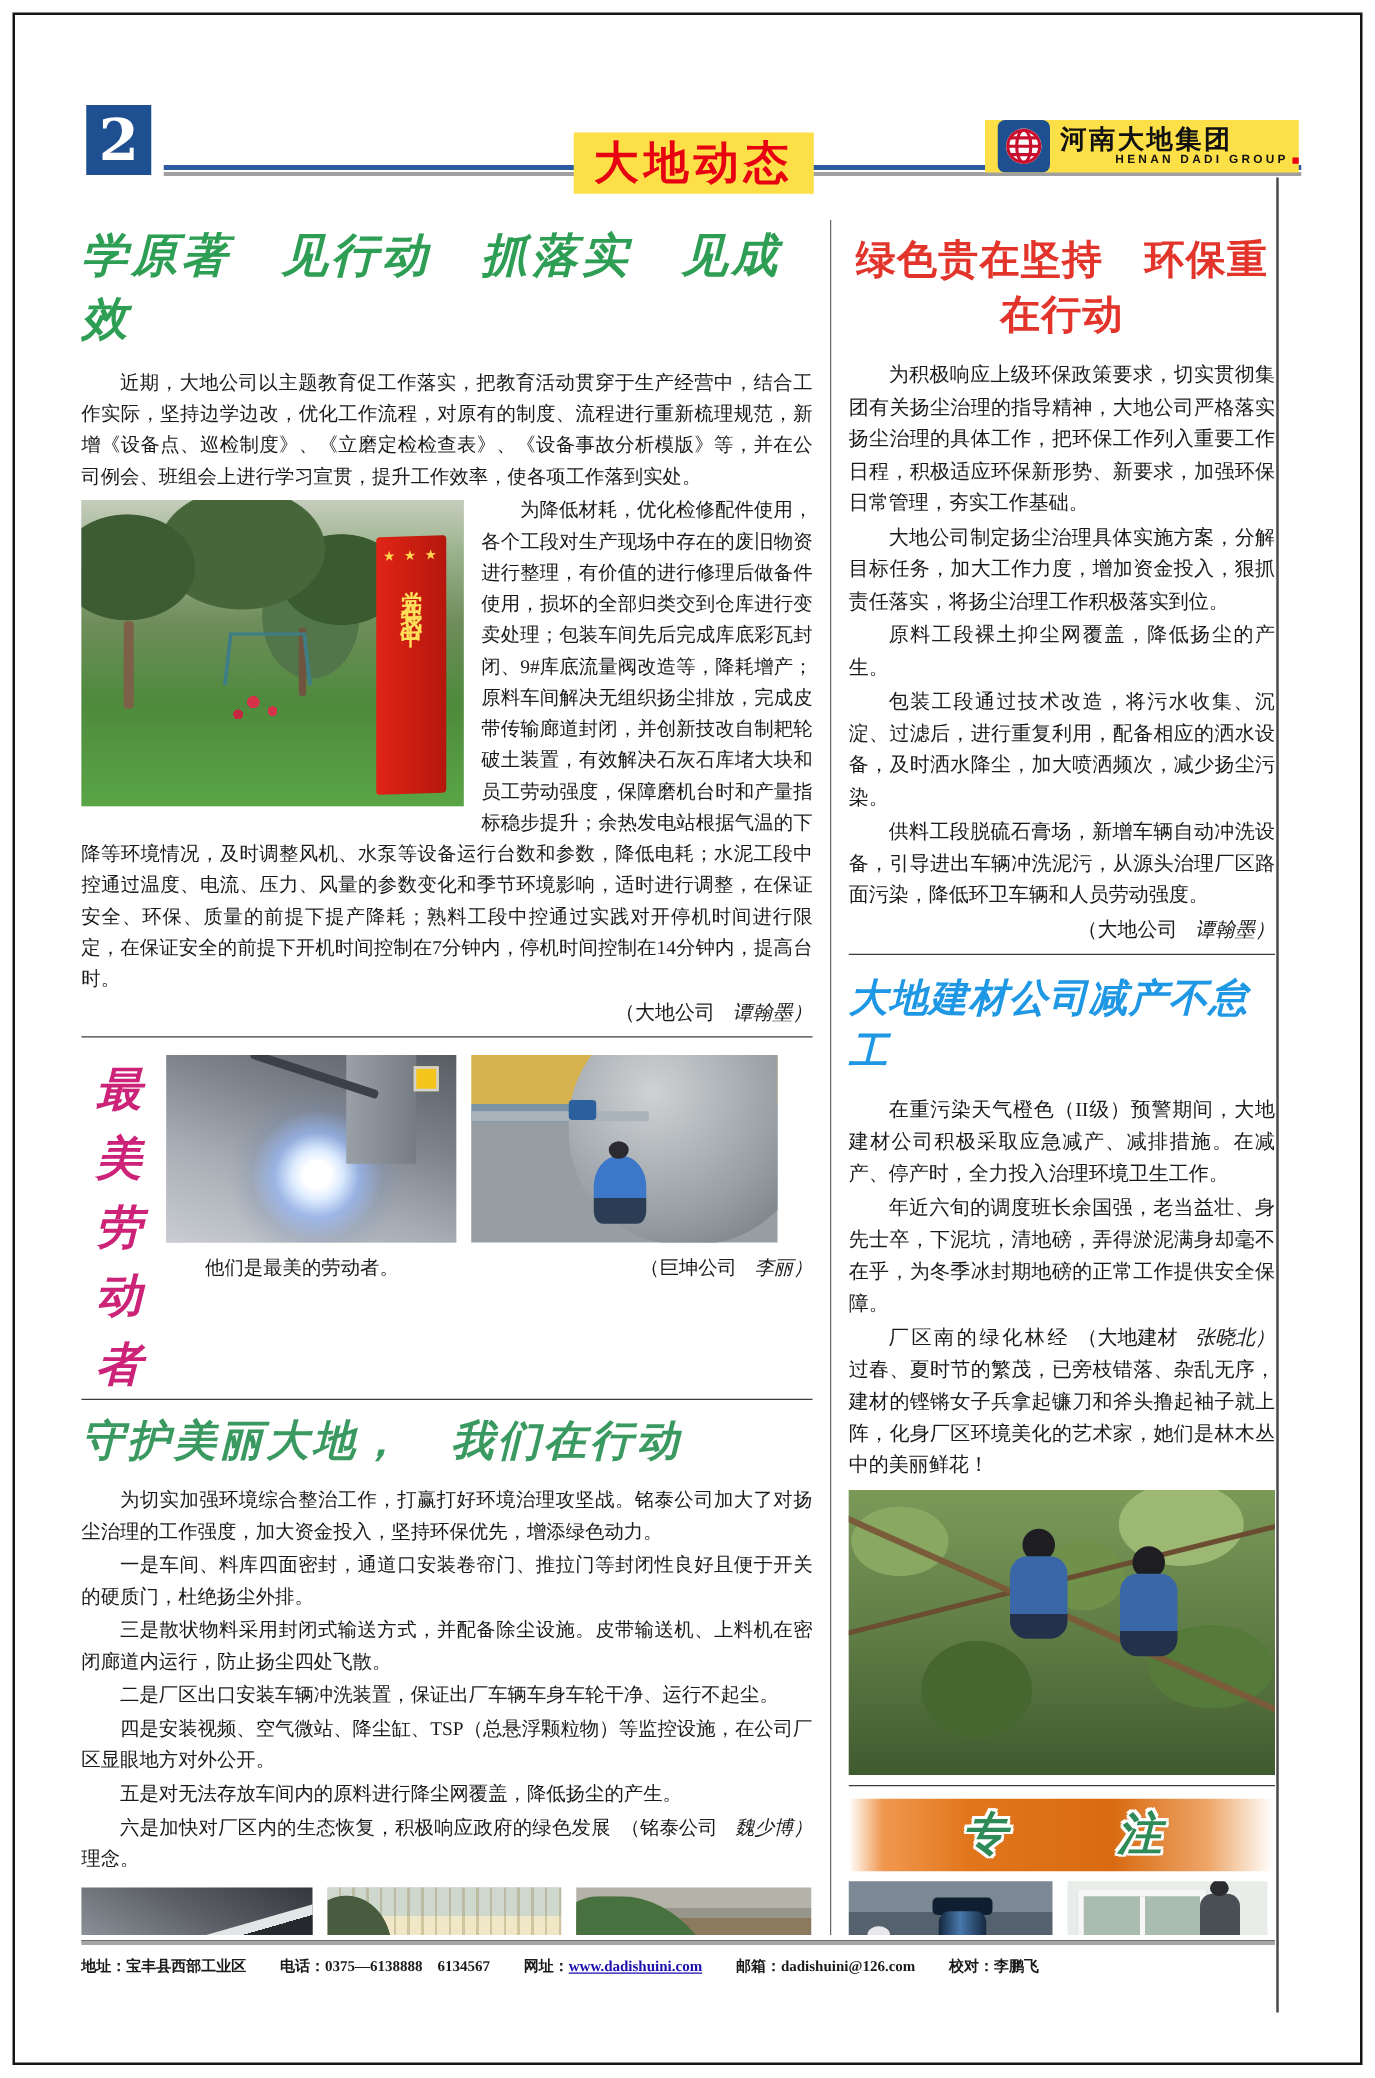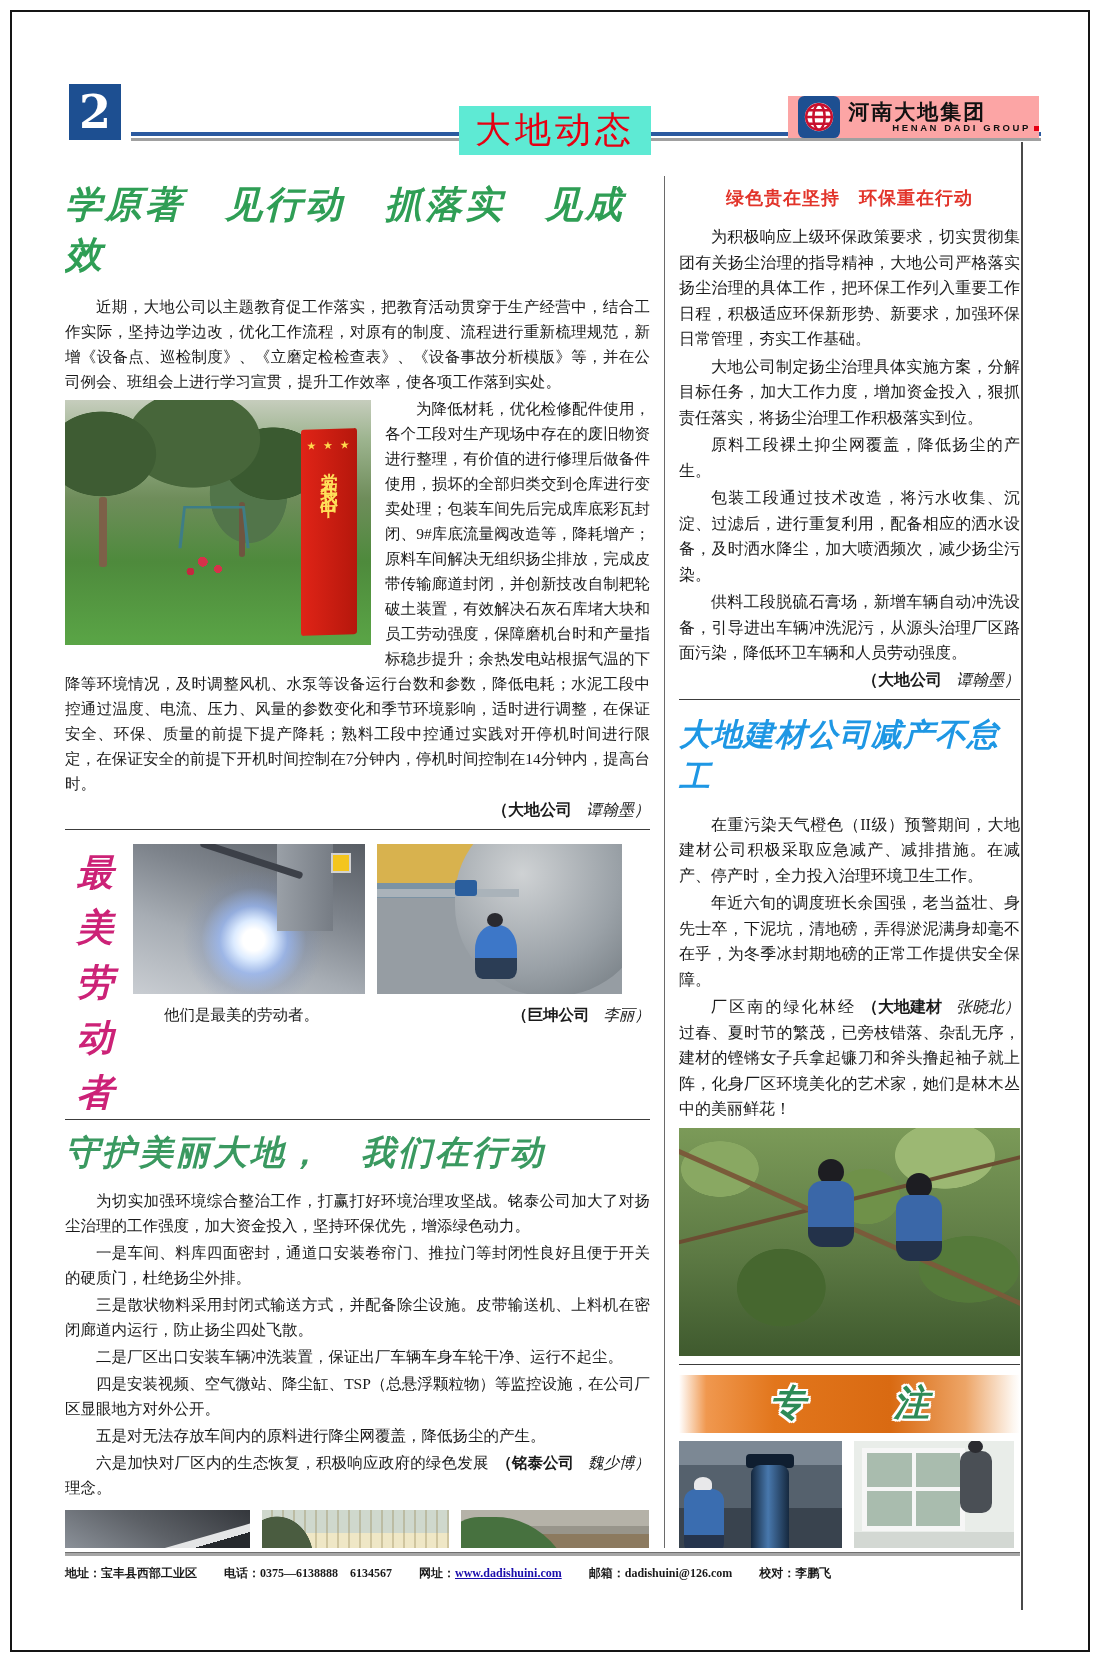--- a/index.html
+++ b/index.html
@@ -8,49 +8,49 @@
   .frame{position:absolute;left:10px;top:10px;right:10px;bottom:10px;border:2px solid #151515;}
   .vline-right{position:absolute;left:1021px;top:140px;height:1470px;width:2px;background:#4a4a4a;}
 
   
   .header{position:absolute;left:69px;top:84px;right:59px;height:62px;}
   .pagenum{position:absolute;left:0;top:0;width:52px;height:56px;background:#1d4f91;
            color:#fff;font-family:"DejaVu Serif",serif;font-weight:bold;font-size:46px;
            display:flex;align-items:center;justify-content:center;}
   .hrule{position:absolute;left:62px;right:0;bottom:4px;height:10px;
          background:linear-gradient(180deg,#2b5aa0 0 4px,#ffffff 4px 6px,#a0a0a0 6px 9px,#ffffff 9px 10px);}
-  .section-title{position:absolute;left:50%;transform:translateX(-50%);top:22px;background:#5eead4;
+  .section-title{position:absolute;left:50%;transform:translateX(-50%);top:22px;background:#fde047;
          padding:0 16px;color:#e60012;font-family:"Liberation Sans","DejaVu Sans",sans-serif;
-         font-weight:400;font-size:36px;letter-spacing:4px;white-space:nowrap;}
-  .logo{position:absolute;right:2px;bottom:8px;background:#fca5a5;display:flex;align-items:center;gap:8px;padding-left:10px;}
+         font-weight:700;font-size:36px;letter-spacing:4px;white-space:nowrap;}
+  .logo{position:absolute;right:2px;bottom:8px;background:#fde047;display:flex;align-items:center;gap:8px;padding-left:10px;}
   .logo-globe{width:42px;height:42px;flex:0 0 auto;}
   .logo-text{display:flex;flex-direction:column;line-height:1.05;}
   .logo-cn{font-family:"Liberation Sans","DejaVu Sans",sans-serif;font-weight:900;font-size:21px;letter-spacing:2px;color:#111;}
   .logo-en{font-family:"Liberation Sans","DejaVu Sans",sans-serif;font-weight:700;font-size:9.5px;letter-spacing:2.6px;color:#111;display:flex;align-items:center;gap:3px;padding-left:44px;}
   .logo-en i{display:inline-block;width:5px;height:5px;background:#e60012;}
 
   
   .content{position:absolute;left:65px;top:176px;width:955px;height:1372px;overflow:hidden;}
   .col-left{position:absolute;left:0;top:0;width:585px;}
   .col-div{position:absolute;left:599px;top:-16px;bottom:0;width:1px;background:#6a6a6a;height:1390px;}
   .col-right{position:absolute;left:614px;top:0;width:341px;}
 
   p{margin:0 0 2px 0;font-size:15.5px;line-height:25px;text-align:justify;text-indent:2em;}
   .col-right p{font-size:16px;line-height:25.5px;}
   .byline{text-align:right;text-indent:0;margin:4px 0 8px 0;}
-  .byline .org,.byline-inline .org{font-family:"Liberation Sans","DejaVu Sans",sans-serif;font-weight:700;}
+  .byline .org,.byline-inline .org{font-family:"Liberation Sans","DejaVu Sans",sans-serif;font-weight:400;}
   .byline .name,.byline-inline .name{font-style:italic;margin-left:14px;}
   .byline-inline{float:right;text-indent:0;margin-left:8px;}
   .art-divider{border:none;border-top:1.5px solid #3c3c3c;margin:8px 0 10px 0;}
 
   .cal-title{font-style:italic;font-weight:bold;text-align:left;letter-spacing:3px;}
   .t-green{color:#2f9e55;font-size:37px;margin:4px 0 14px 0;}
   .t-green2{color:#3a9960;font-size:34px;margin:6px 0 12px 0;}
   .t-red{color:#e2342a;font-style:normal;font-family:Liberation Mono, monospace;
-         font-weight:900;font-size:18px;text-align:center;letter-spacing:1px;margin:10px 0 14px 0;}
+         font-weight:900;font-size:32px;text-align:center;letter-spacing:1px;margin:10px 0 14px 0;}
   .t-blue{color:#1e97e4;font-size:31px;margin:14px 0 14px 0;letter-spacing:1px;}
 
   
   .photo{position:relative;overflow:hidden;background:#ccc;}
   .photo-row{display:flex;gap:12px;margin:4px 0 8px 0;}
 
   .ph-garden{float:left;width:306px;height:245px;margin:4px 14px 4px 0;
     background-image:
       radial-gradient(ellipse 90px 70px at 12% 22%,#3e5c33 60%,transparent 61%),
       radial-gradient(ellipse 110px 80px at 42% 16%,#47663a 60%,transparent 61%),

